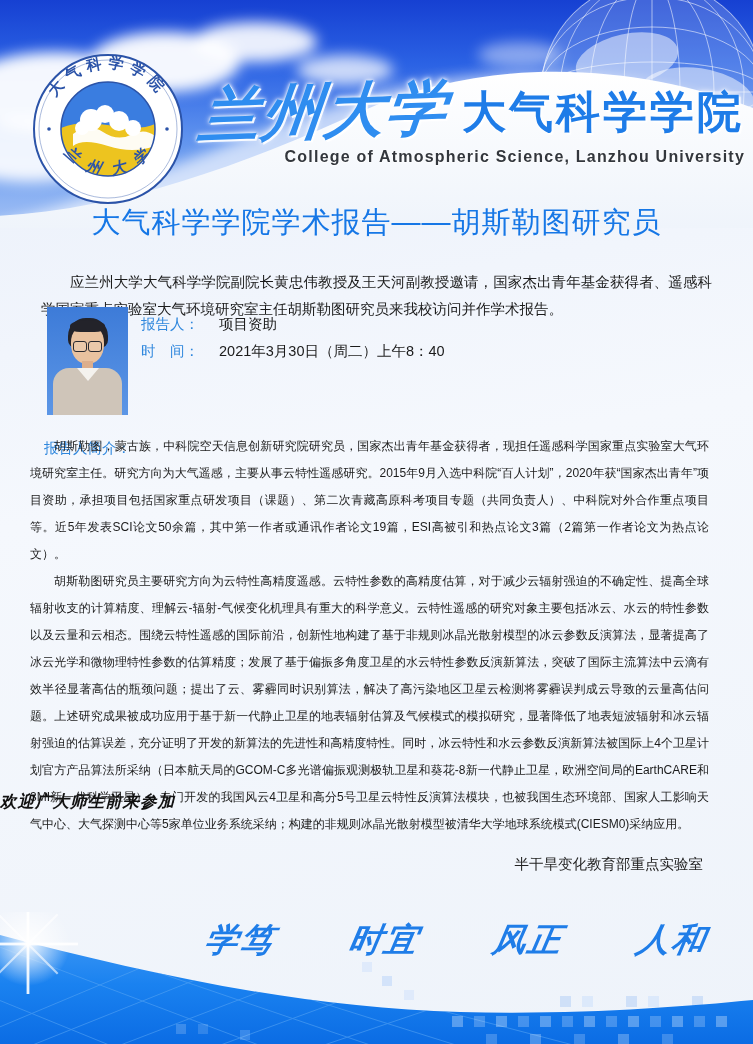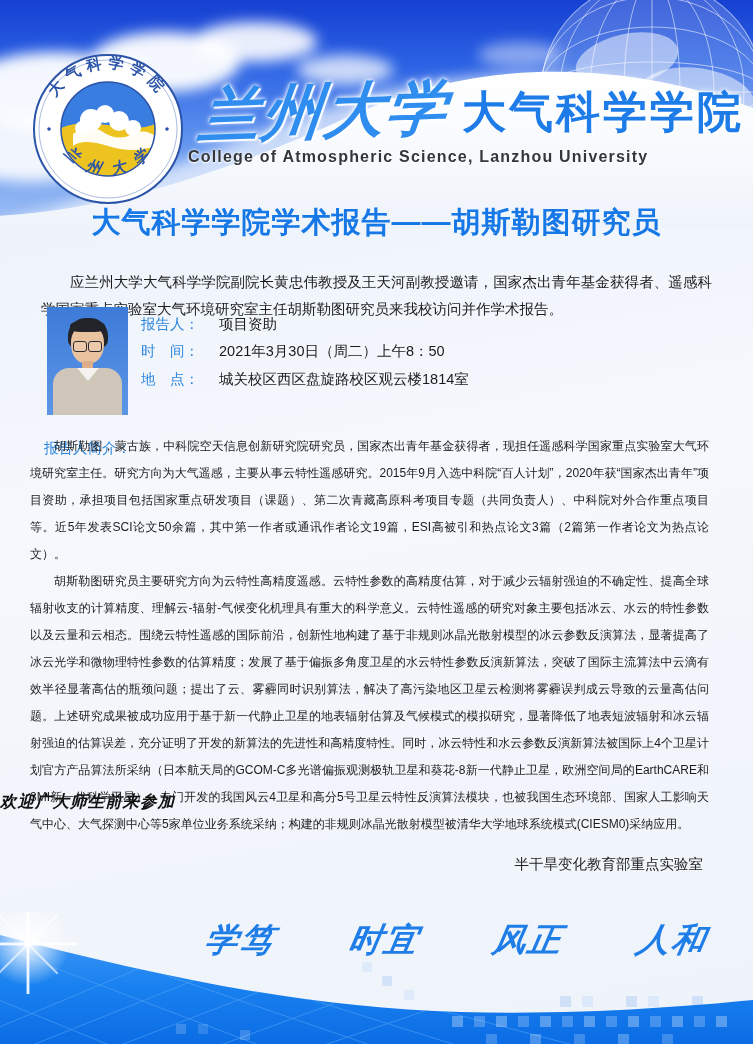--- a/index.html
+++ b/index.html
@@ -15,28 +15,28 @@
   .calli{
     font-size:60px;font-weight:bold;font-style:italic;color:#2f8df0;letter-spacing:2px;
     transform:skewX(-8deg) rotate(-2deg);
     text-shadow:0 0 3px #fff,0 0 6px #fff,2px 2px 0 rgba(255,255,255,.9);
   }
   .college-cn{
     margin-left:14px;font-size:44px;font-weight:900;color:#1e7ce8;letter-spacing:3px;
     text-shadow:0 0 3px #fff,0 0 6px #fff,2px 2px 1px rgba(255,255,255,.85);
   }
   .college-en{
-    position:absolute;left:188px;top:148px;width:545px;text-align:left;
+    position:absolute;left:200px;top:148px;width:545px;text-align:right;
     font-size:16px;font-weight:bold;letter-spacing:1.2px;color:#33373d;
     text-shadow:0 0 3px #fff,0 1px 2px #fff;white-space:nowrap;
   }
   
   .report-title{
     position:absolute;top:203px;left:0;width:100%;text-align:center;
-    font-size:29px;font-weight:bold;color:#1677e6;letter-spacing:1px;
+    font-size:29px;font-weight:normal;color:#1677e6;letter-spacing:1px;
   }
   .intro{
     position:absolute;top:254px;left:41px;width:671px;
     font-size:14.5px;line-height:27px;text-indent:2em;text-align:justify;color:#1b1b1b;
   }
   
   .photo{
     position:absolute;left:47px;top:307px;width:81px;height:108px;overflow:hidden;
     background:linear-gradient(180deg,#3d7bd8 0%,#5c96e6 100%);
   }
@@ -181,24 +181,21 @@
     <div class="neck"></div>
     <div class="sweater"></div>
     <div class="collar"></div>
   </div>
 
   <div class="info">
     <div class="row">
       <span class="lbl">报告人：</span><span class="val">项目资助</span>
     </div>
     <div class="row">
-      <span class="lbl">时　间：</span><span class="val">2021年3月30日（周二）上午8：50</span>
-    </div>
-    <div class="row">
-      <span class="lbl">地　点：</span><span class="val">城关校区西区盘旋路校区观云楼1814室</span>
+      <span class="lbl">时　间：</span><span class="val">2021年3月30日（周二）上午8：40</span>
     </div>
   </div>
 
   <div class="bio-heading">报告人简介：</div>
   <div class="bio">
     <p>胡斯勒图，蒙古族，中科院空天信息创新研究院研究员，国家杰出青年基金获得者，现担任遥感科学国家重点实验室大气环境研究室主任。研究方向为大气遥感，主要从事云特性遥感研究。2015年9月入选中科院“百人计划”，2020年获“国家杰出青年”项目资助，承担项目包括国家重点研发项目（课题）、第二次青藏高原科考项目专题（共同负责人）、中科院对外合作重点项目等。近5年发表SCI论文50余篇，其中第一作者或通讯作者论文19篇，ESI高被引和热点论文3篇（2篇第一作者论文为热点论文）。</p>
     <p>胡斯勒图研究员主要研究方向为云特性高精度遥感。云特性参数的高精度估算，对于减少云辐射强迫的不确定性、提高全球辐射收支的计算精度、理解云-辐射-气候变化机理具有重大的科学意义。云特性遥感的研究对象主要包括冰云、水云的特性参数以及云量和云相态。围绕云特性遥感的国际前沿，创新性地构建了基于非规则冰晶光散射模型的冰云参数反演算法，显著提高了冰云光学和微物理特性参数的估算精度；发展了基于偏振多角度卫星的水云特性参数反演新算法，突破了国际主流算法中云滴有效半径显著高估的瓶颈问题；提出了云、雾霾同时识别算法，解决了高污染地区卫星云检测将雾霾误判成云导致的云量高估问题。上述研究成果被成功应用于基于新一代静止卫星的地表辐射估算及气候模式的模拟研究，显著降低了地表短波辐射和冰云辐射强迫的估算误差，充分证明了开发的新算法的先进性和高精度特性。同时，冰云特性和水云参数反演新算法被国际上4个卫星计划官方产品算法所采纳（日本航天局的GCOM-C多光谱偏振观测极轨卫星和葵花-8新一代静止卫星，欧洲空间局的EarthCARE和3MI新一代科学卫星），专门开发的我国风云4卫星和高分5号卫星云特性反演算法模块，也被我国生态环境部、国家人工影响天气中心、大气探测中心等5家单位业务系统采纳；构建的非规则冰晶光散射模型被清华大学地球系统模式(CIESM0)采纳应用。</p>
   </div>
 
   <div class="welcome">欢迎广大师生前来参加</div>

